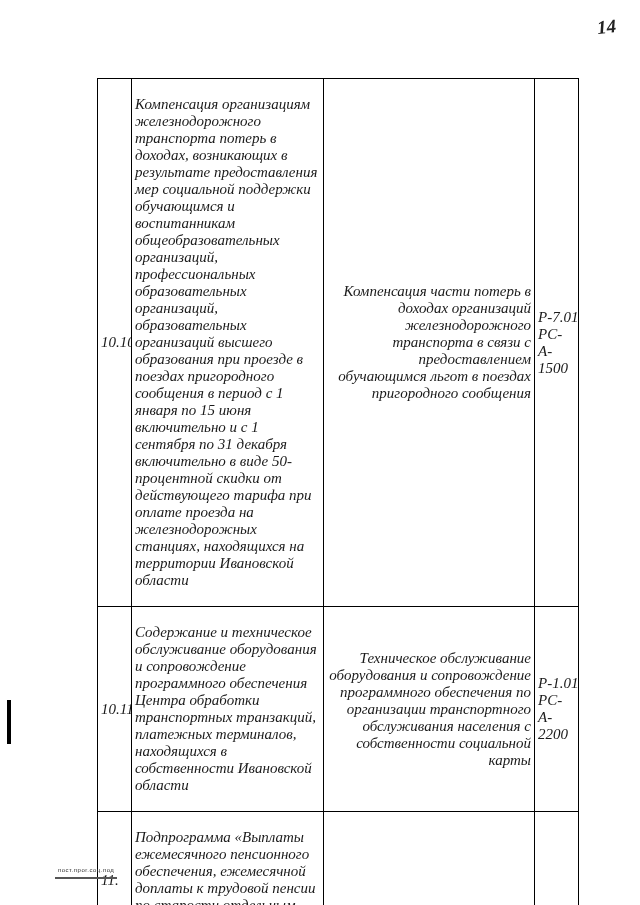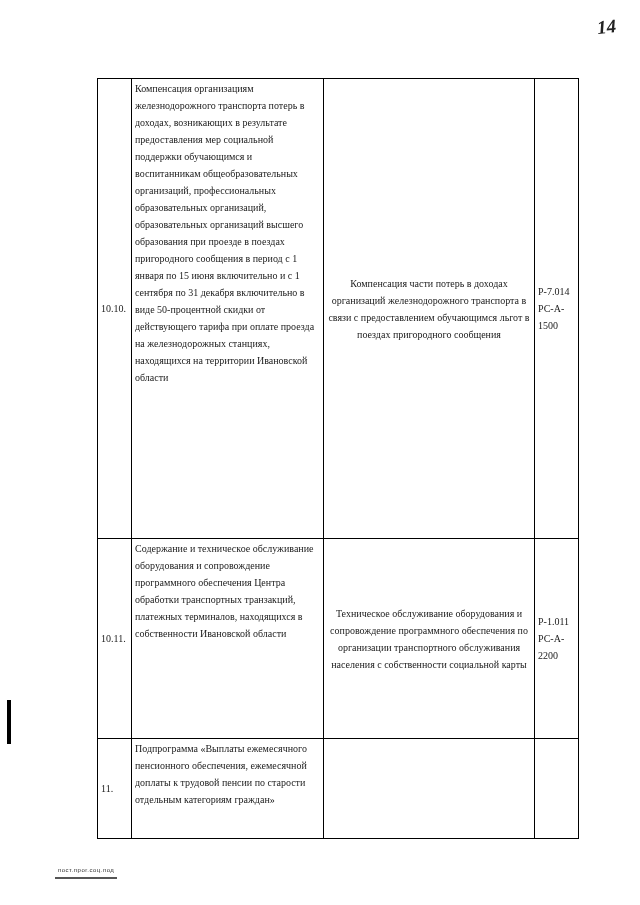--- a/index.html
+++ b/index.html
@@ -28,41 +28,42 @@
   table.main-table {
     position: absolute;
     left: 97px;
     top: 78px;
     width: 481px;
     border-collapse: collapse;
     table-layout: fixed;
   }
   table.main-table td {
     border: 1px solid #000;
-    font-size: 10px;
+    font-size: 15px;
     line-height: 17px;
-    padding: 1px 3px;
+    padding: 17px 3px;
     overflow: hidden;
+    font-style: italic;
   }
   col.c-num { width: 34px; }
   col.c-measure { width: 192px; }
   col.c-desc { width: 211px; }
   col.c-code { width: 44px; }
   td.cell-num {
     vertical-align: middle;
     text-align: left;
     padding-left: 2px;
   }
   td.cell-measure {
     vertical-align: top;
     text-align: left;
   }
   td.cell-desc {
     vertical-align: middle;
-    text-align: center;
+    text-align: right;
   }
   td.cell-code {
     vertical-align: middle;
     white-space: pre-line;
     font-size: 13.5px;
     padding: 0 1px;
   }
   tr.row-1010 { height: 460px; }
   tr.row-1011 { height: 200px; }
   tr.row-11   { height: 100px; }

